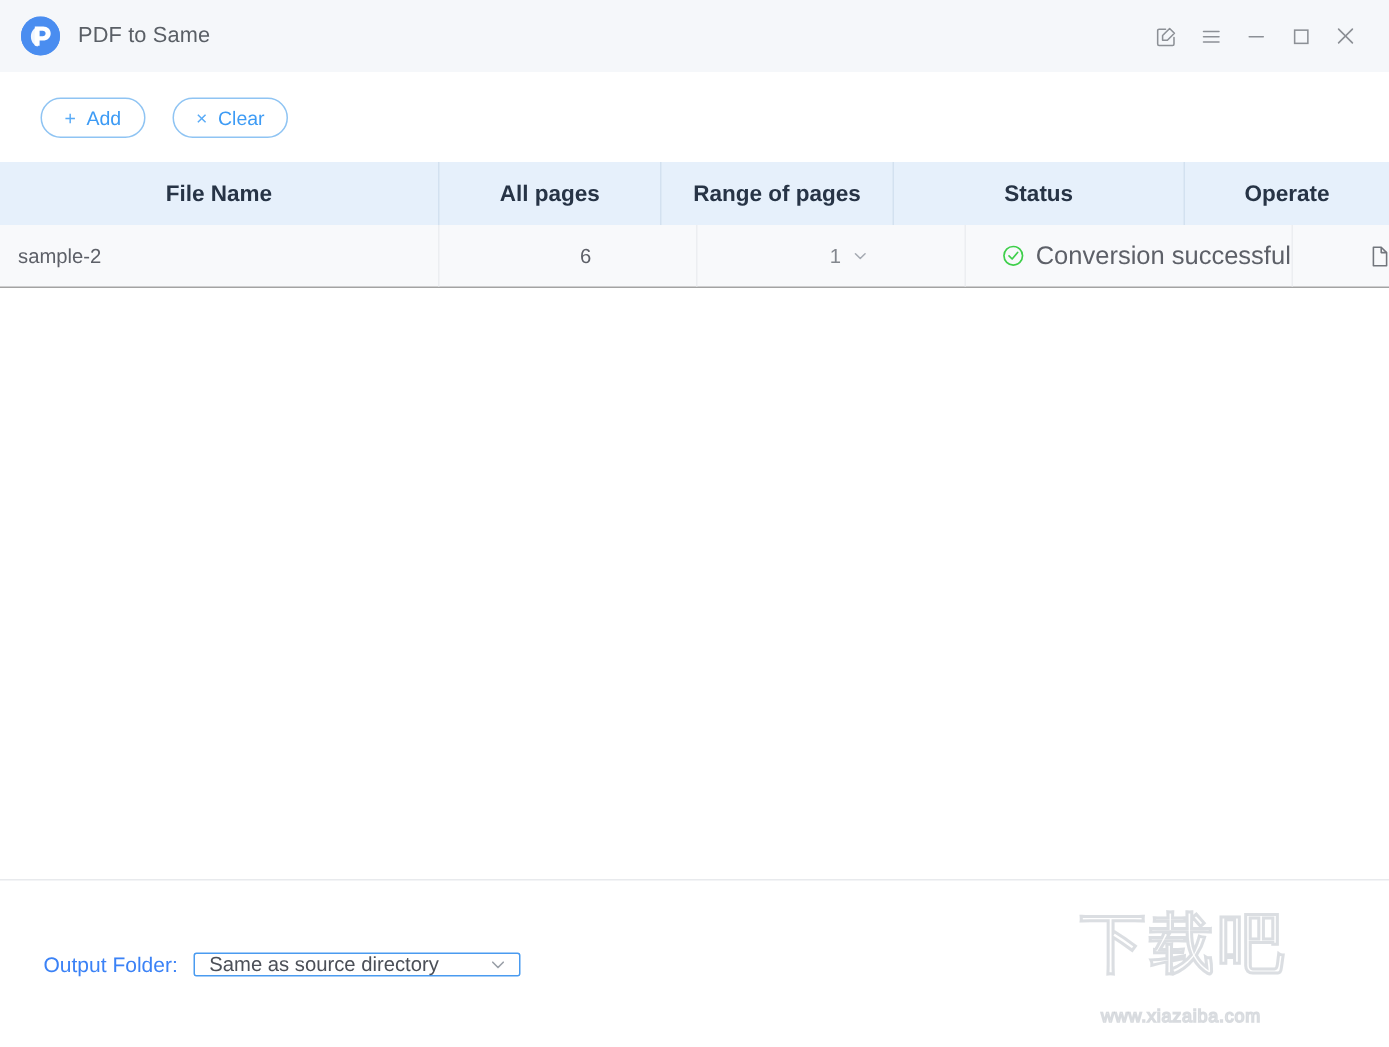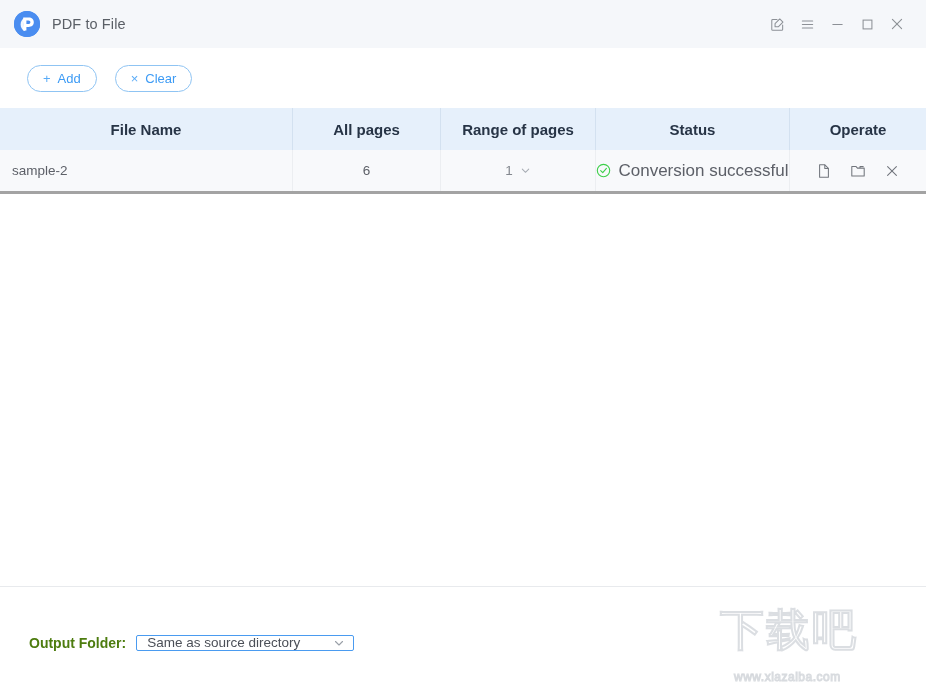--- a/index.html
+++ b/index.html
@@ -135,21 +135,22 @@
   .tbody {
     flex: 1 1 auto;
     min-height: 0;
     overflow: hidden;
     background: #ffffff;
   }
   .trow {
     display: flex;
     height: 41px;
     background: #f8f9fb;
-    border-bottom: 3px solid #a3a3a3;
+    border-bottom: 1px solid #a3a3a3;
+    gap: 24px;
   }
   .trow .cell {
     font-size: 13.5px;
     color: #5d6068;
     display: flex;
     align-items: center;
     justify-content: center;
     box-sizing: border-box;
     border-right: 1px solid #eceef1;
   }
@@ -209,24 +210,23 @@
     border-top: 1px solid #e8eaed;
     display: flex;
     align-items: center;
     padding: 0 29px 0 29px;
     box-sizing: border-box;
     position: relative;
     background: #ffffff;
   }
   .out-label {
     font-size: 14px;
-    color: #4d7c0f;
+    color: #3b82f6;
     margin-right: 10px;
     white-space: nowrap;
-    font-weight: bold;
   }
   .select {
     width: 218px;
     height: 16px;
     border: 1px solid #4a9bf0;
     background: #ffffff;
     border-radius: 2px;
     display: flex;
     align-items: center;
     padding: 0 8px 0 10px;
@@ -282,21 +282,21 @@
 <div class="app">
 
   <div class="titlebar">
     <div class="logo">
       <svg width="26" height="26" viewBox="0 0 26 26" aria-hidden="true">
         <circle cx="13" cy="13" r="13" fill="#4a8df0"></circle>
         <path d="M9.2 6.6h5.6c3.0 0 5.0 2.0 5.0 4.7 0 2.8-2.1 4.7-5.2 4.7h-2.3v-2.9h2.1c1.2 0 2.0-0.7 2.0-1.8 0-1.1-0.8-1.8-2.0-1.8h-2.0v10.0h-3.2z" fill="#ffffff"></path>
         <path d="M6.6 13.4c0-3.0 1.6-5.4 4.2-6.6l1.0 2.6c-1.6 0.8-2.5 2.2-2.5 4.0 0 1.9 1.0 3.4 2.7 4.1l-1.1 2.6c-2.6-1.1-4.3-3.6-4.3-6.7z" fill="#ffffff" opacity="0.92"></path>
       </svg>
     </div>
-    <div class="app-title">PDF to File</div>
+    <div class="app-title">PDF to Same</div>
 
     <div class="win-controls">
       <div class="win-btn">
         <svg width="15" height="15" viewBox="0 0 16 16" fill="none" stroke="#8c9096" stroke-width="1.1" stroke-linecap="round" stroke-linejoin="round">
           <path d="M13.5 8.6v4.6a1 1 0 0 1-1 1H2.9a1 1 0 0 1-1-1V3.6a1 1 0 0 1 1-1h4.6"></path>
           <path d="M10.4 2.1l3.4 3.4-5.0 5.0H5.4V7.1z"></path>
         </svg>
       </div>
       <div class="win-btn">
         <svg width="15" height="15" viewBox="0 0 16 16" stroke="#8c9096" stroke-width="1.1" stroke-linecap="round">

